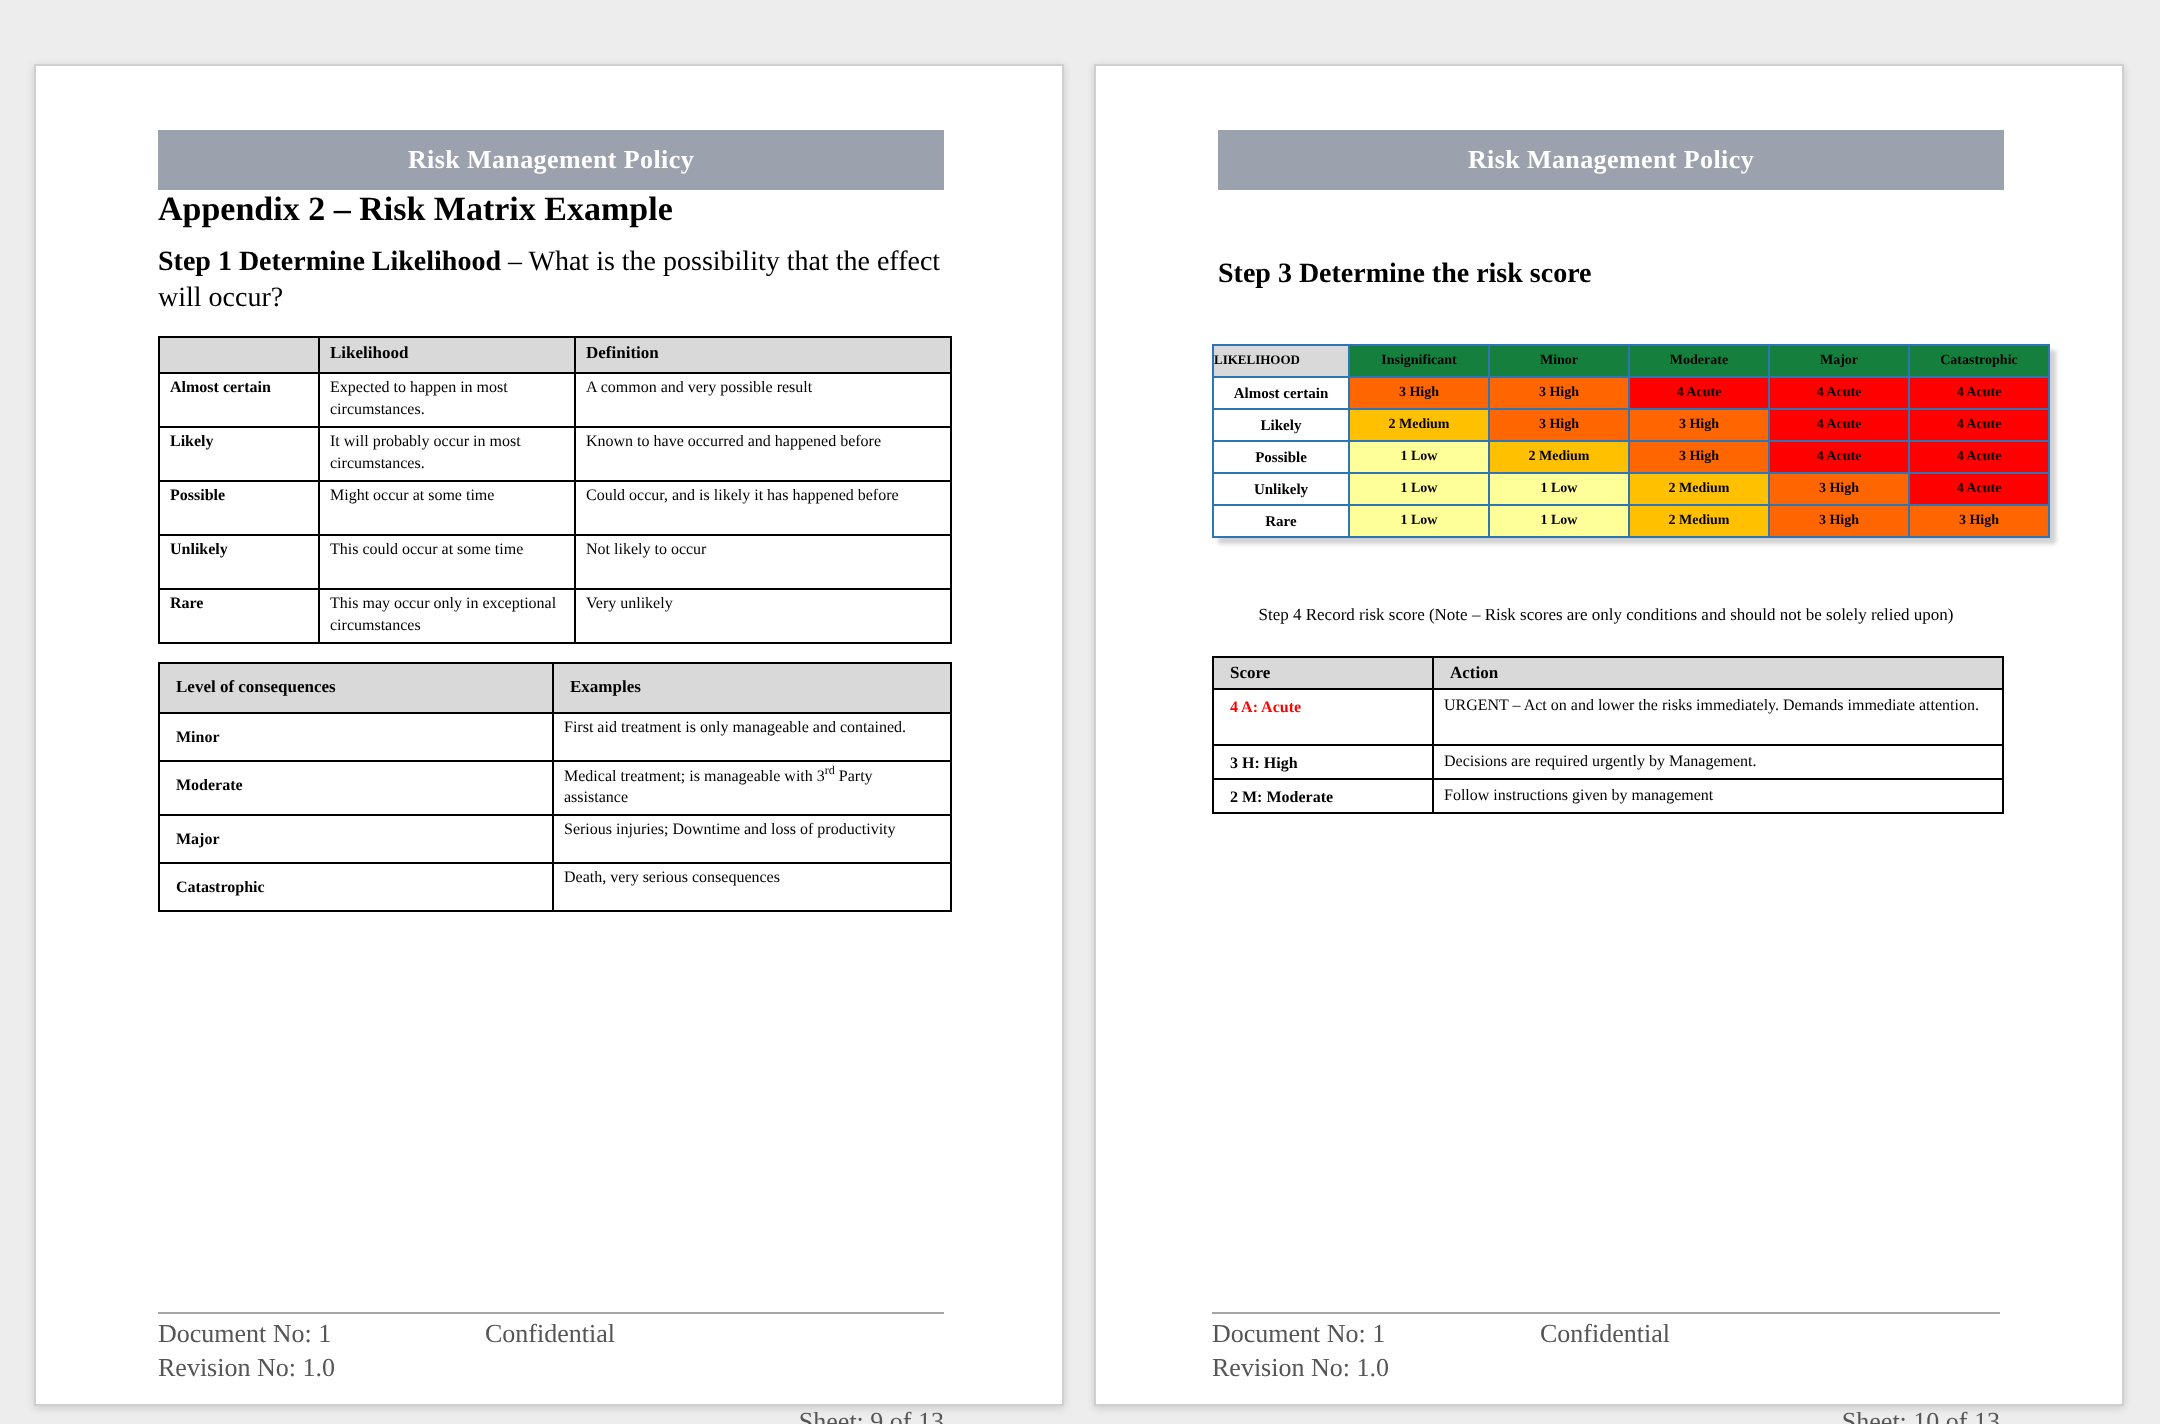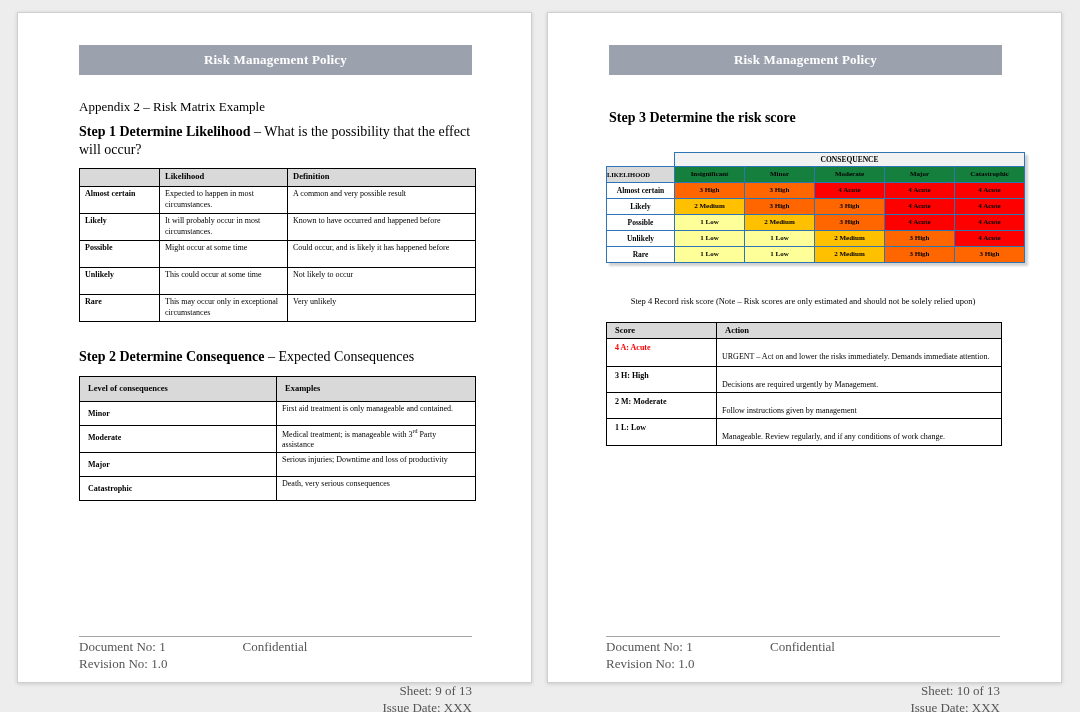--- a/index.html
+++ b/index.html
@@ -2,34 +2,34 @@
 <html><head>
 <meta charset="utf-8">
 <style>
   * { margin:0; padding:0; box-sizing:border-box; }
   html,body { background:#EDEDED; }
   .canvas {
     position:relative; width:1080px; height:712px; background:#EDEDED;
     font-family:"Liberation Serif","DejaVu Serif",serif; color:#000; overflow:hidden;
   }
   .page {
-    position:absolute; top:12px; width:515px; height:671px; background:#FFFFFF;
+    position:absolute; top:32px; width:515px; height:671px; background:#FFFFFF;
     border:1px solid #CFCFCF; box-shadow:0 1px 4px rgba(0,0,0,0.15);
   }
   .page-left  { left:17px; }
   .page-right { left:547px; }
 
   .banner {
     margin:32px 59px 0 61px; height:30px; background:#9BA2AE; color:#FFFFFF;
     font-size:13px; font-weight:bold; text-align:center; line-height:30px;
     letter-spacing:0.2px;
   }
 
   
-  .appendix-heading { margin:24px 59px 0 61px; font-size:13px; font-weight:normal; }
+  .appendix-heading { margin:0 59px 0 61px; font-size:17px; font-weight:bold; }
   .step-line { margin:8px 59px 0 61px; font-size:14px; line-height:1.3; }
   .step-line .b { font-weight:bold; }
 
   table.doc-table {
     border-collapse:collapse; margin:9px 0 0 61px; table-layout:fixed;
     font-size:8px; line-height:1.3;
   }
   table.doc-table th, table.doc-table td {
     border:1px solid #000; vertical-align:top; padding:2px 5px; text-align:left;
   }
@@ -83,21 +83,21 @@
   .step4-line {
     margin:32px 61px 0 58px; font-size:8.5px; line-height:1.45; text-align:center;
   }
   #score-table { width:395px; margin:14px 0 0 58px; }
   #score-table col:nth-child(1){width:110px;}
   #score-table col:nth-child(2){width:285px;}
   #score-table thead tr{height:16px;}
   #score-table th{padding-left:8px;}
   #score-table td.score{font-weight:bold; padding-left:8px; padding-top:4px;}
   #score-table td.score.acute{color:#FF0000;}
-  #score-table td.action{padding-top:13px;}
+  #score-table td.action{padding-top:3px;}
   #score-table tr.r-acute{height:28px;}
   #score-table tr.r-high{height:14px;}
   #score-table tr.r-moderate{height:14px;}
   #score-table tr.r-low{height:24px;}
 
   
   .footer { position:absolute; left:61px; right:59px; top:623px; font-size:13px; color:#555; line-height:1.3; }
   .page-right .footer { left:58px; right:61px; }
   .footer-rule { border-top:1px solid #A6A6A6; margin-bottom:2px; }
   .footer-cols { display:flex; justify-content:space-between; }
@@ -153,23 +153,20 @@
           <td class="just">Not likely to occur</td>
         </tr>
         <tr>
           <td class="term">Rare</td>
           <td class="just">This may occur only in exceptional circumstances</td>
           <td class="just">Very unlikely</td>
         </tr>
       </tbody>
     </table>
 
-    <div class="step-line step2-line">
-      <span class="b">Step 2 Determine Consequence</span><span> – Expected Consequences</span>
-    </div>
 
     <table class="doc-table" id="consequence-table">
       <colgroup>
           <col>
           <col>
         </colgroup>
       <thead>
         <tr>
           <th>Level of consequences</th>
           <th>Examples</th>
@@ -219,24 +216,20 @@
     <table class="matrix">
       <colgroup>
         <col class="c-lik">
           <col class="c-q">
           <col class="c-q">
           <col class="c-q">
           <col class="c-q">
           <col class="c-q">
       </colgroup>
       <tbody>
-        <tr class="mx-head1">
-          <td class="mx-corner"></td>
-          <td class="mx-conseq" colspan="5">CONSEQUENCE</td>
-        </tr>
         <tr class="mx-head2">
           <td class="mx-likhead">LIKELIHOOD</td>
           <td class="mx-colhead">Insignificant</td>
           <td class="mx-colhead">Minor</td>
           <td class="mx-colhead">Moderate</td>
           <td class="mx-colhead">Major</td>
           <td class="mx-colhead">Catastrophic</td>
         </tr>
         <tr class="mx-data">
           <td class="mx-rowlabel">Almost certain</td>
@@ -275,21 +268,21 @@
           <td class="mx-cell lv-low">1 Low</td>
           <td class="mx-cell lv-low">1 Low</td>
           <td class="mx-cell lv-medium">2 Medium</td>
           <td class="mx-cell lv-high">3 High</td>
           <td class="mx-cell lv-high">3 High</td>
         </tr>
       </tbody>
     </table>
 
     <div class="step4-line">
-      <span class="b">Step 4 Record risk score (Note</span><span> – Risk scores are only estimated and should not be solely relied upon)</span>
+      <span class="b">Step 4 Record risk score (Note</span><span> – Risk scores are only conditions and should not be solely relied upon)</span>
     </div>
 
     <table class="doc-table" id="score-table" style="margin-left:58px;">
       <colgroup>
           <col>
           <col>
         </colgroup>
       <thead>
         <tr>
           <th>Score</th>
@@ -301,24 +294,20 @@
           <td class="score acute">4 A: Acute</td>
           <td class="action just">URGENT – Act on and lower the risks immediately. Demands immediate attention.</td>
         </tr>
         <tr class="r-high">
           <td class="score">3 H: High</td>
           <td class="action">Decisions are required urgently by Management.</td>
         </tr>
         <tr class="r-moderate">
           <td class="score">2 M: Moderate</td>
           <td class="action">Follow instructions given by management</td>
-        </tr>
-        <tr class="r-low">
-          <td class="score">1 L: Low</td>
-          <td class="action just">Manageable. Review regularly, and if any conditions of work change.</td>
         </tr>
       </tbody>
     </table>
 
     <div class="footer">
       <div class="footer-rule"></div>
       <div class="footer-cols">
         <div class="f-left">
           <div>Document No: 1</div>
           <div>Revision No: 1.0</div>

